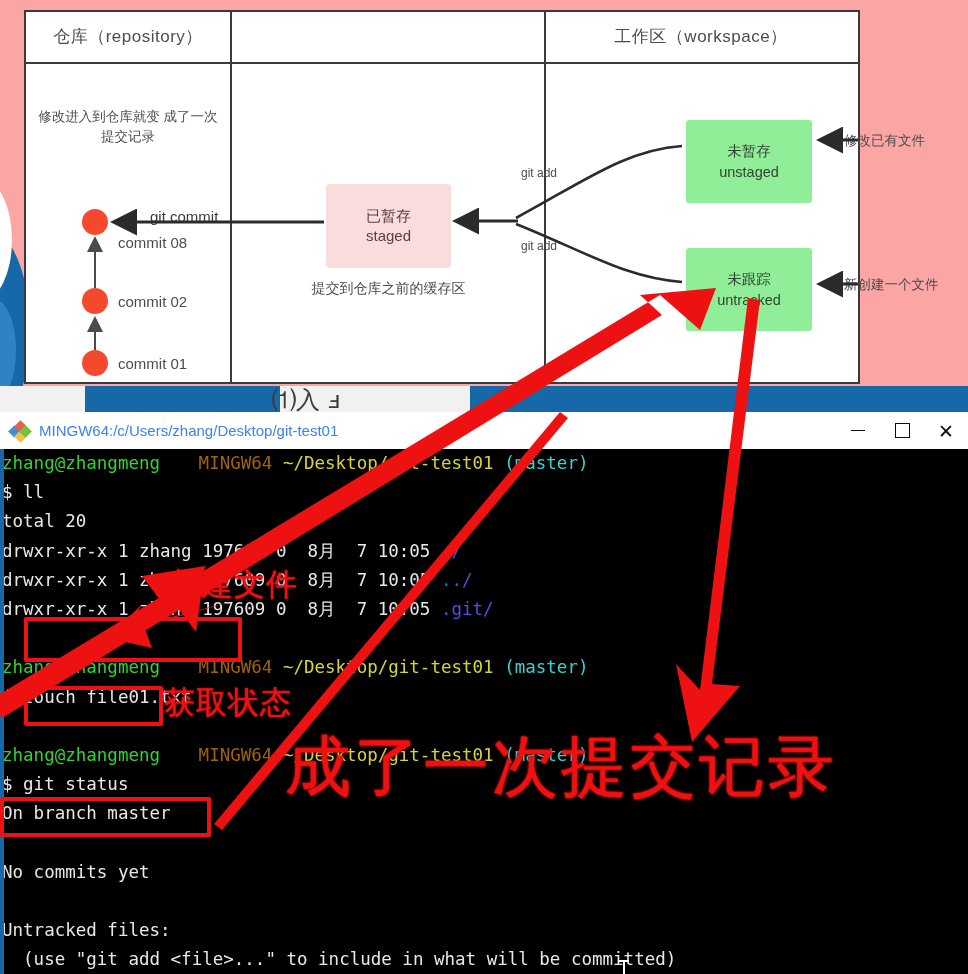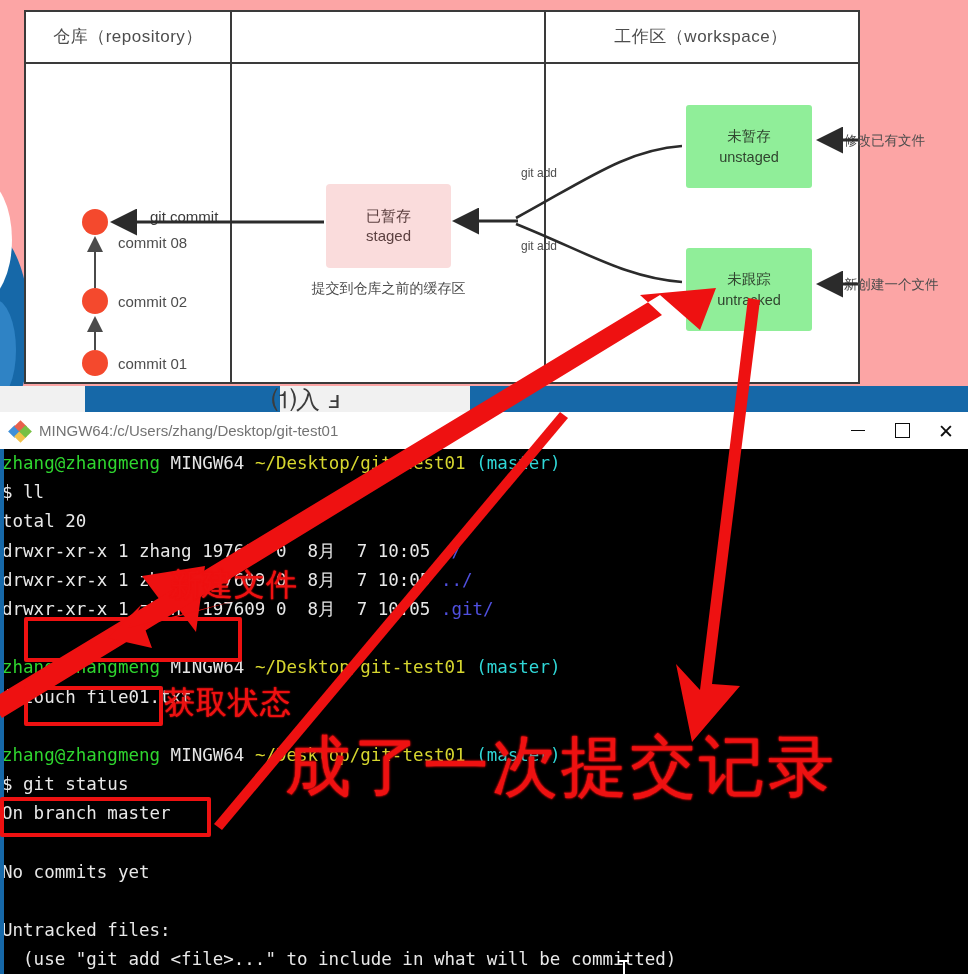--- a/index.html
+++ b/index.html
@@ -77,21 +77,21 @@
   .note-staged{
     position:absolute;left:255px;top:268px;width:215px;text-align:center;
     font-size:14px;color:#4d4d4d;
   }
 
   .box-green{
     position:absolute;width:126px;height:83px;background:#90ee99;border-radius:3px;
     display:flex;flex-direction:column;align-items:center;justify-content:center;
     font-size:14.5px;color:#30452f;line-height:1.4;
   }
-  .box-unstaged{left:660px;top:93px;}
+  .box-unstaged{left:660px;top:108px;}
   .box-untracked{left:660px;top:236px;}
 
   .side-label{
     position:absolute;font-size:13.5px;color:#4d4d4d;white-space:nowrap;
   }
   .gitadd-label{
     position:absolute;font-size:12px;color:#4d4d4d;white-space:nowrap;
   }
   .gitcommit-label{
     position:absolute;font-size:15px;color:#3a3a3a;white-space:nowrap;
@@ -122,21 +122,21 @@
   }
   .tb-icon{
     width:20px;height:20px;margin-left:10px;position:relative;flex:0 0 auto;
   }
   .tb-icon i{position:absolute;width:9px;height:9px;transform:rotate(45deg);}
   .tb-icon i.a{background:#3f8fd8;left:0px;top:6px;}
   .tb-icon i.b{background:#f2c14a;left:6px;top:11px;}
   .tb-icon i.c{background:#e8604c;left:6px;top:1px;}
   .tb-icon i.d{background:#76c043;left:11px;top:6px;}
   .tb-title{
-    margin-left:9px;font-size:15px;color:#737373;
+    margin-left:9px;font-size:15px;color:#3b82f6;
     font-family:"Liberation Sans",sans-serif;white-space:nowrap;
   }
   .tb-controls{margin-left:auto;display:flex;align-items:center;height:37px;}
   .tb-btn{
     width:44px;height:37px;display:flex;align-items:center;justify-content:center;
     font-size:16px;color:#0d0d0d;font-family:"DejaVu Sans",sans-serif;
   }
   .tb-btn.min span{display:block;width:14px;height:1.5px;background:#0d0d0d;}
   .tb-btn.max span{display:block;width:13px;height:13px;border:1.5px solid #0d0d0d;}
   .tb-btn.close{font-size:19px;font-weight:300;}
@@ -145,21 +145,21 @@
     position:absolute;left:0;top:37px;width:968px;height:525px;background:#000;
     font-family:"DejaVu Sans Mono","Liberation Mono",monospace;
     font-size:17.5px;line-height:29.2px;
     white-space:pre;
   }
   .term-left-edge{
     position:absolute;left:0;top:37px;width:4px;height:525px;background:#1668a8;z-index:3;
   }
   .tline{position:absolute;left:2px;white-space:pre;}
   .g{color:#2fd62f;}        
-  .m{color:#e5e5e5;}        
+  .m{color:#a16207;margin-left:28px;}        
   .y{color:#d6d62f;}        
   .c{color:#2fd6d6;}        
   .w{color:#e8e8e8;}        
   .b{color:#5050e0;}        
 
   
   .ibeam{
     position:absolute;left:618px;top:548px;width:11px;height:24px;z-index:9;
   }
   .ibeam::before,.ibeam::after{
@@ -195,20 +195,22 @@
   <div class="diagram">
 
     <div class="hdr-row">
       <div class="hdr-cell c1">仓库（repository）</div>
       <div class="hdr-cell c3">工作区（workspace）</div>
     </div>
 
     <div class="col-sep s1"></div>
     <div class="col-sep s2"></div>
 
+    <div class="note-repo">修改进入到仓库就变
+成了一次提交记录</div>
 
     <div class="commit-dot" style="left:56px;top:197px;"></div>
     <div class="commit-label" style="left:92px;top:222px;">commit  08</div>
 
     <div class="commit-dot" style="left:56px;top:276px;"></div>
     <div class="commit-label" style="left:92px;top:281px;">commit  02</div>
 
     <div class="commit-dot" style="left:56px;top:338px;"></div>
     <div class="commit-label" style="left:92px;top:343px;">commit  01</div>
 

